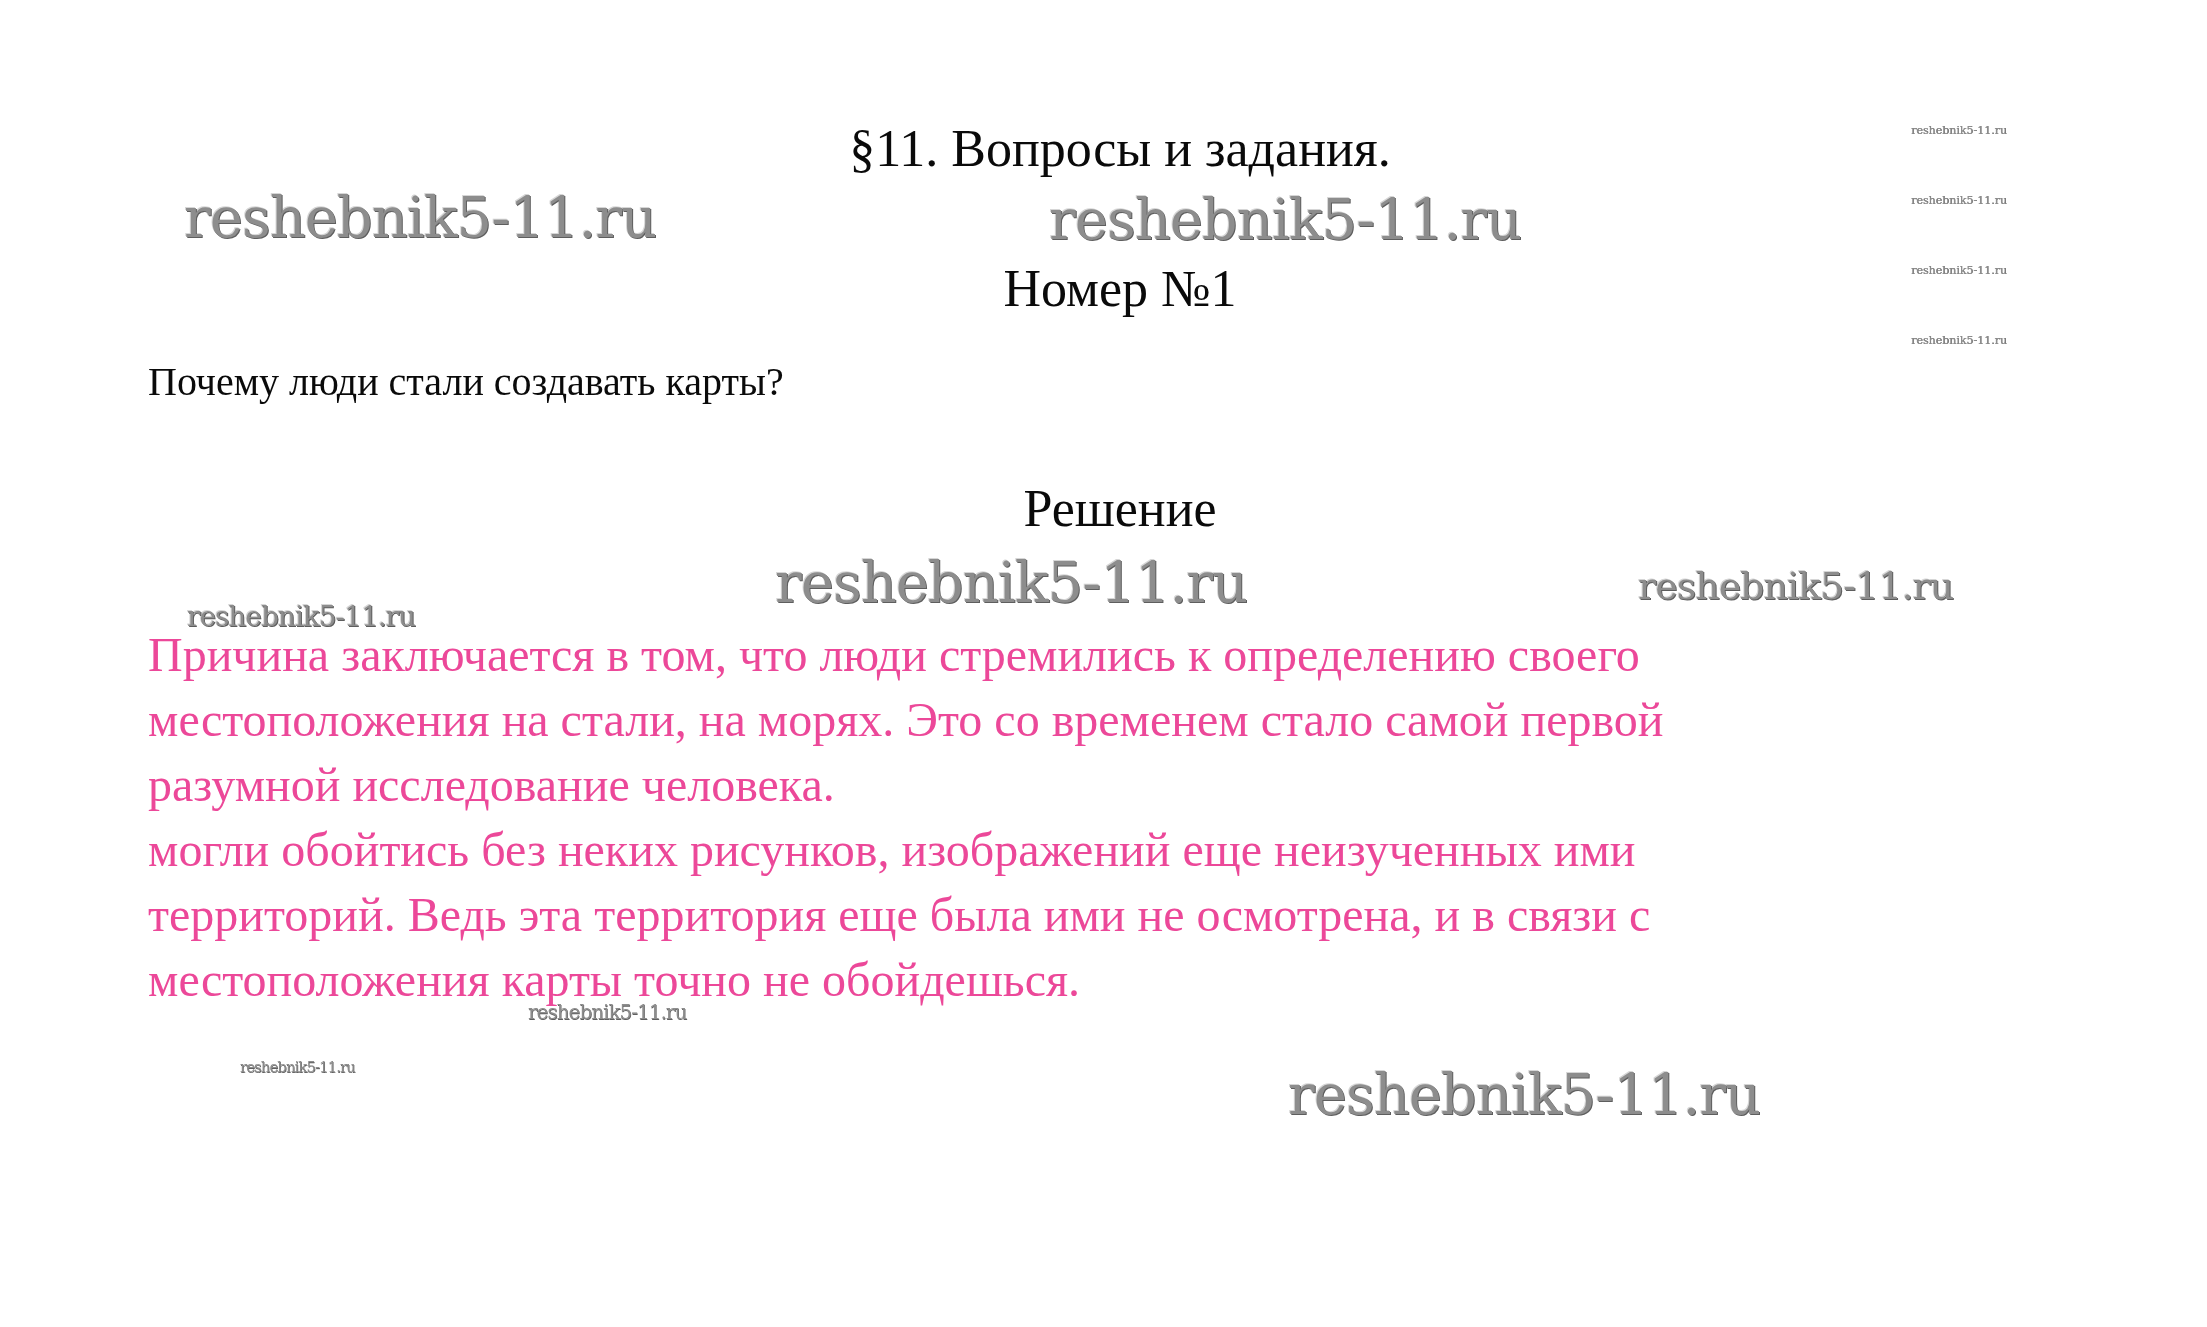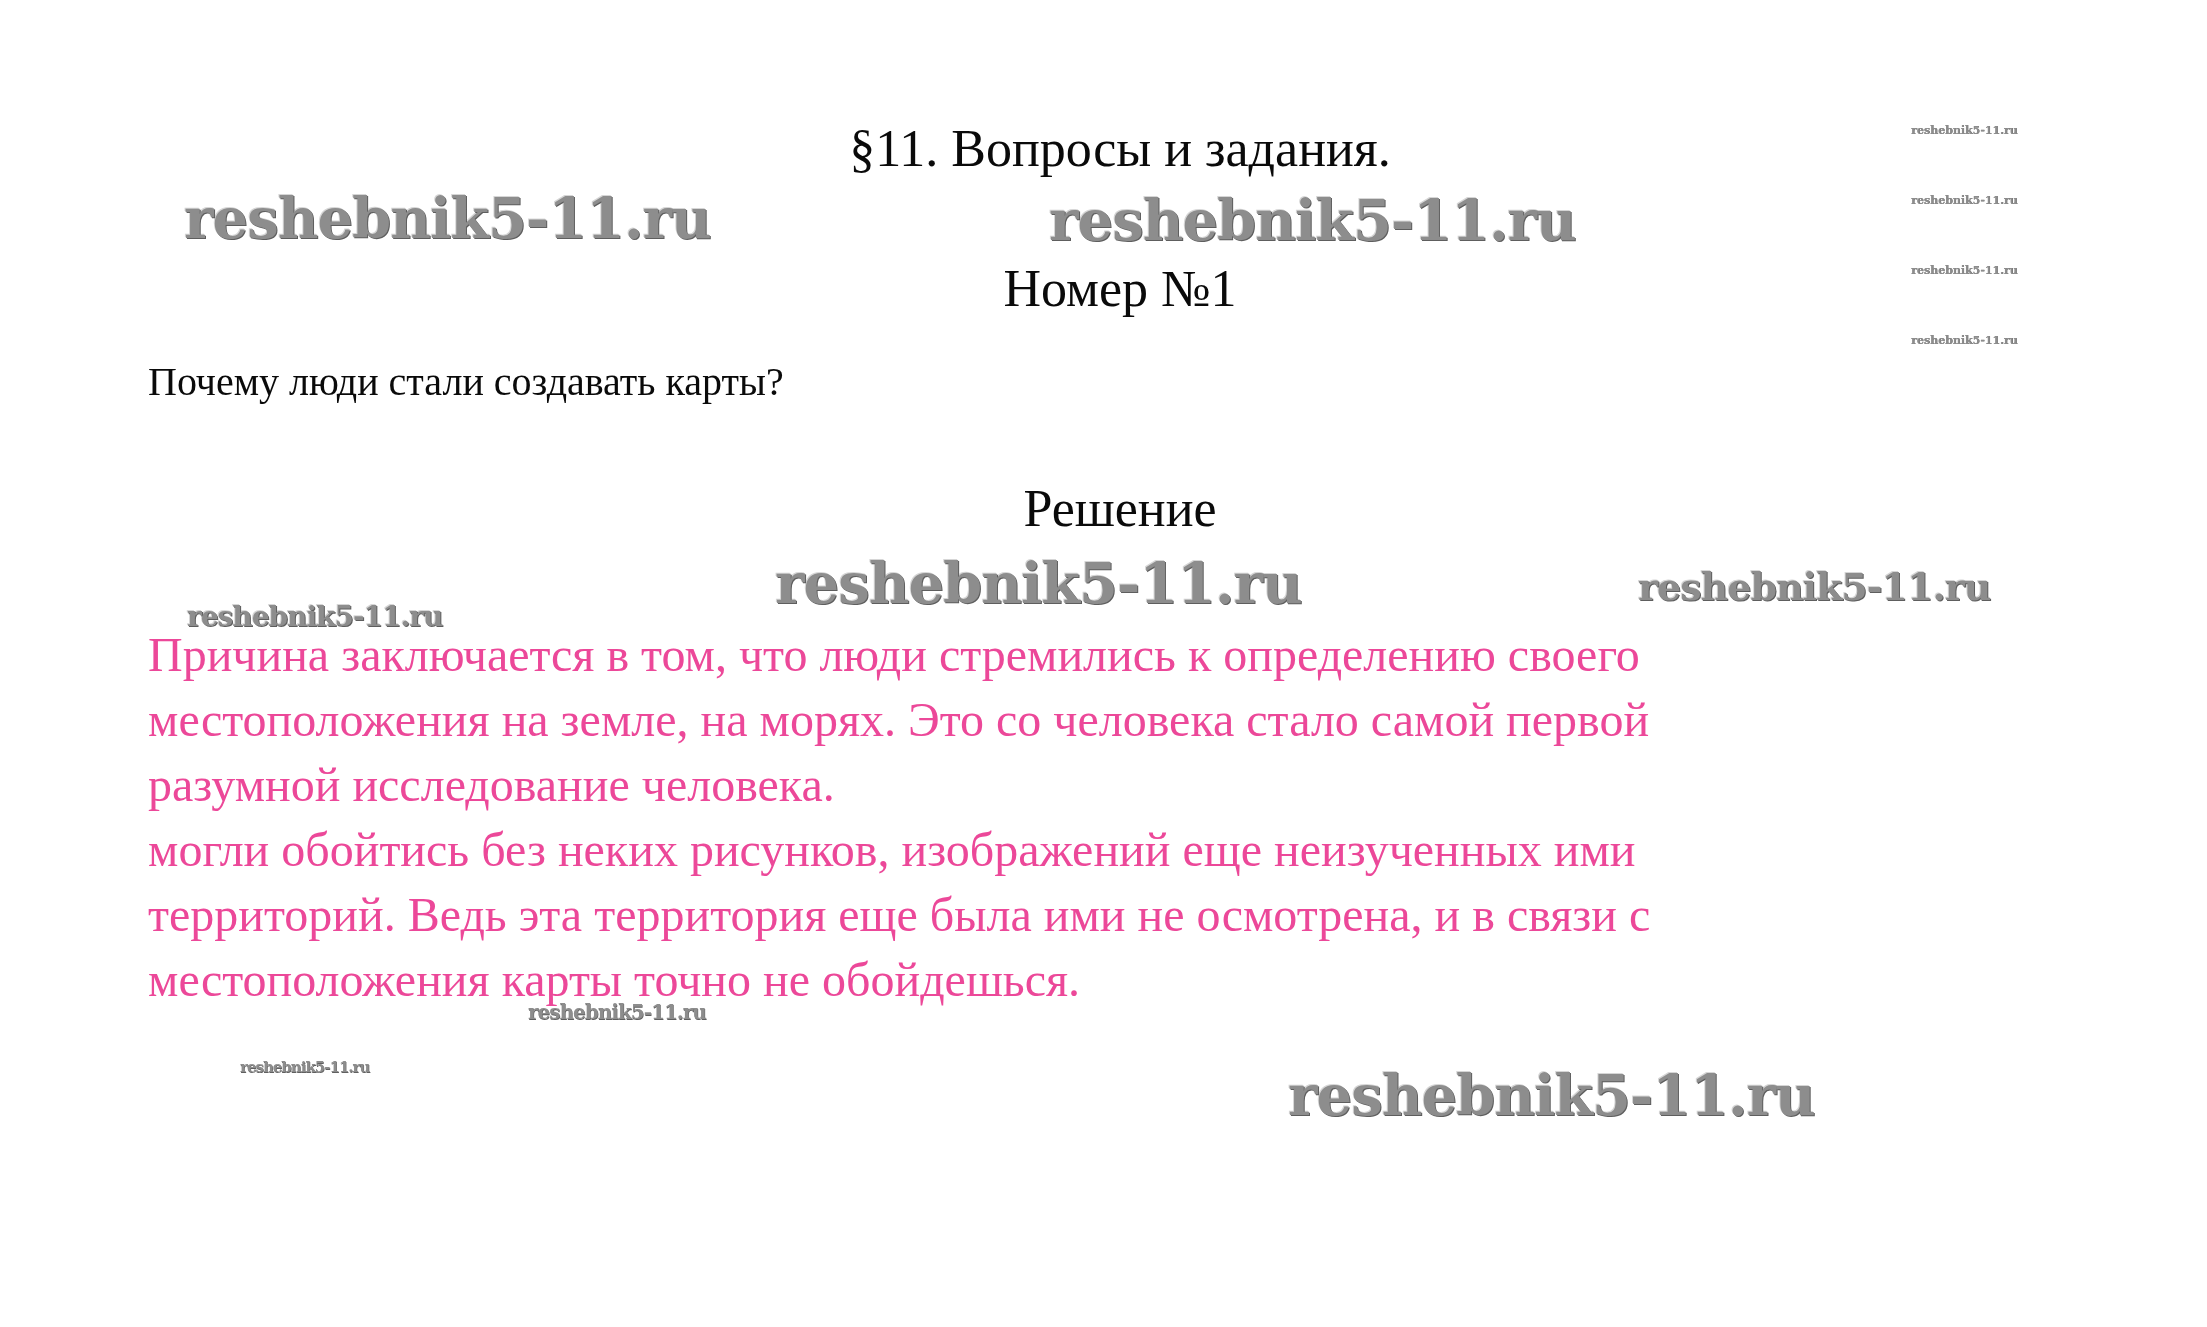--- a/index.html
+++ b/index.html
@@ -48,21 +48,21 @@
     font-size: 48px;
     line-height: 65px;
     color: #ec4899;
   }
   .body-text .line { white-space: nowrap; }
 
   
   .wm {
     position: absolute;
     font-family: "DejaVu Serif", serif;
-    font-weight: bold;
+    font-weight: normal;
     white-space: nowrap;
     color: var(--wm-color, #8d8d8d);
     text-shadow: 1px 1px 0 #5e5e5e, -1px -1px 0 #d6d6d6;
     letter-spacing: -1px;
     user-select: none;
   }
   .wm-lg  { font-size: 56px; }
   .wm-md  { font-size: 38px; }
   .wm-sm  { font-size: 28px; }
   .wm-xs  { font-size: 20px; text-shadow: 0.5px 0.5px 0 #606060; }
@@ -99,21 +99,21 @@
   <div class="heading title">§11. Вопросы и задания.</div>
 
   <div class="heading task-number">Номер №1</div>
 
   <div class="heading solution-hd">Решение</div>
 
   <div class="question">Почему люди стали создавать карты?</div>
 
   <div class="body-text">
     <div class="line">Причина заключается в том, что люди стремились к определению своего</div>
-    <div class="line">местоположения на земле, на морях. Это со человека стало самой первой</div>
+    <div class="line">местоположения на стали, на морях. Это со временем стало самой первой</div>
     <div class="line">разумной исследование человека.</div>
     <div class="line">могли обойтись без неких рисунков, изображений еще неизученных ими</div>
     <div class="line">территорий. Ведь эта территория еще была ими не осмотрена, и в связи с</div>
     <div class="line">местоположения карты точно не обойдешься.</div>
   </div>
 
   <div class="wm wm-lg wm-top-left">reshebnik5-11.ru</div>
   <div class="wm wm-lg wm-top-center">reshebnik5-11.ru</div>
   <div class="wm wm-sm wm-mid-left">reshebnik5-11.ru</div>
   <div class="wm wm-lg wm-mid-center">reshebnik5-11.ru</div>

